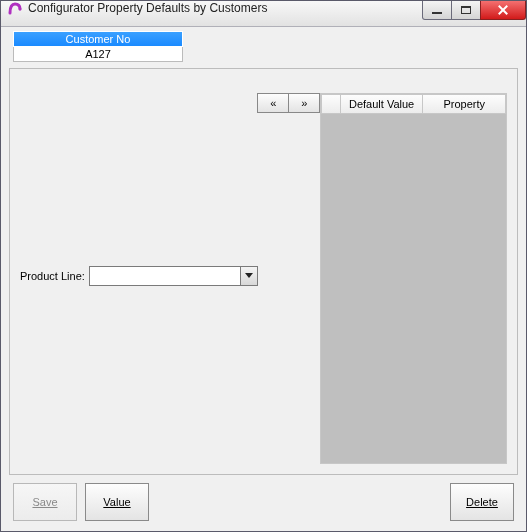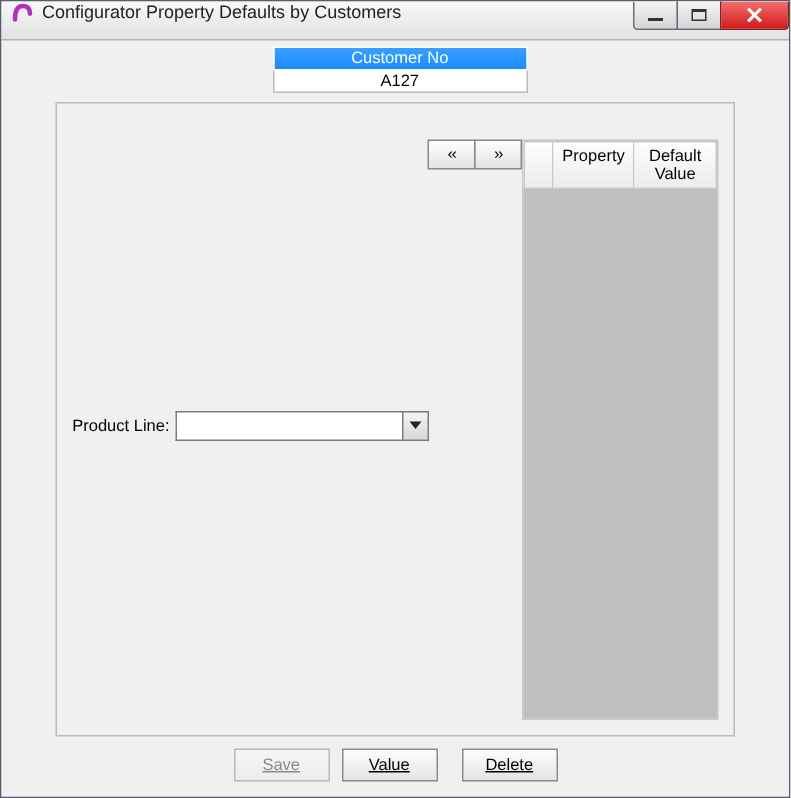--- a/index.html
+++ b/index.html
@@ -76,21 +76,20 @@
   .win-btn.close .x1{ transform:rotate(45deg);}
   .win-btn.close .x2{ transform:rotate(-45deg);}
 
   
   .client {
     flex: 1;
     background: #f0f0f0;
     display:flex;
     flex-direction:column;
     padding: 2px 6px 6px 6px;
-    align-items: center;
   }
 
   
   .customer-block {
     width: 170px;
     margin: 2px 0 6px 6px;
   }
   .grid-header-cell {
     background: #0a84ff;
     background: linear-gradient(#3aa0ff,#1a8aff);
@@ -199,21 +198,21 @@
 
   
   .footer {
     display:flex;
     padding: 8px 6px 4px 6px;
     gap:8px;
   }
   .footer .spacer { flex:1; }
   .btn {
     min-width:64px;
-    height:22px;
+    height:38px;
     border:1px solid #8a8a8a;
     background:linear-gradient(#fdfdfd,#e4e4e4);
     display:flex; align-items:center; justify-content:center;
     padding:0 10px;
     cursor:default;
   }
   .btn.disabled {
     color:#8a8a8a;
     border-color:#b8b8b8;
     background:linear-gradient(#f6f6f6,#ececec);
@@ -265,22 +264,22 @@
       </div>
 
       <div class="nav-arrows">
         <div class="nav-btn">‹‹</div>
         <div class="nav-btn">››</div>
       </div>
 
       <div class="prop-grid">
         <div class="pg-head">
           <div class="rowhdr"></div>
+          <div class="col">Default Value</div>
           <div class="col">Property</div>
-          <div class="col">Default Value</div>
         </div>
         <div class="pg-body"></div>
       </div>
 
     </div>
 
     <div class="footer">
       <div class="btn disabled">
           <span class="ul">Save</span>
         </div>

